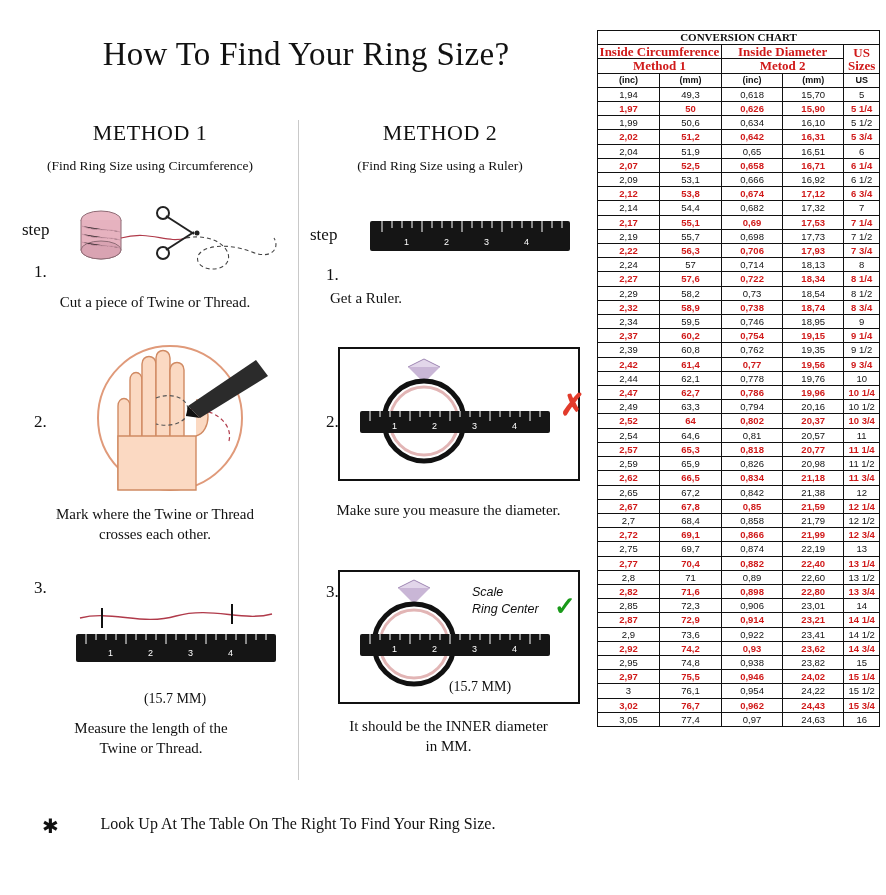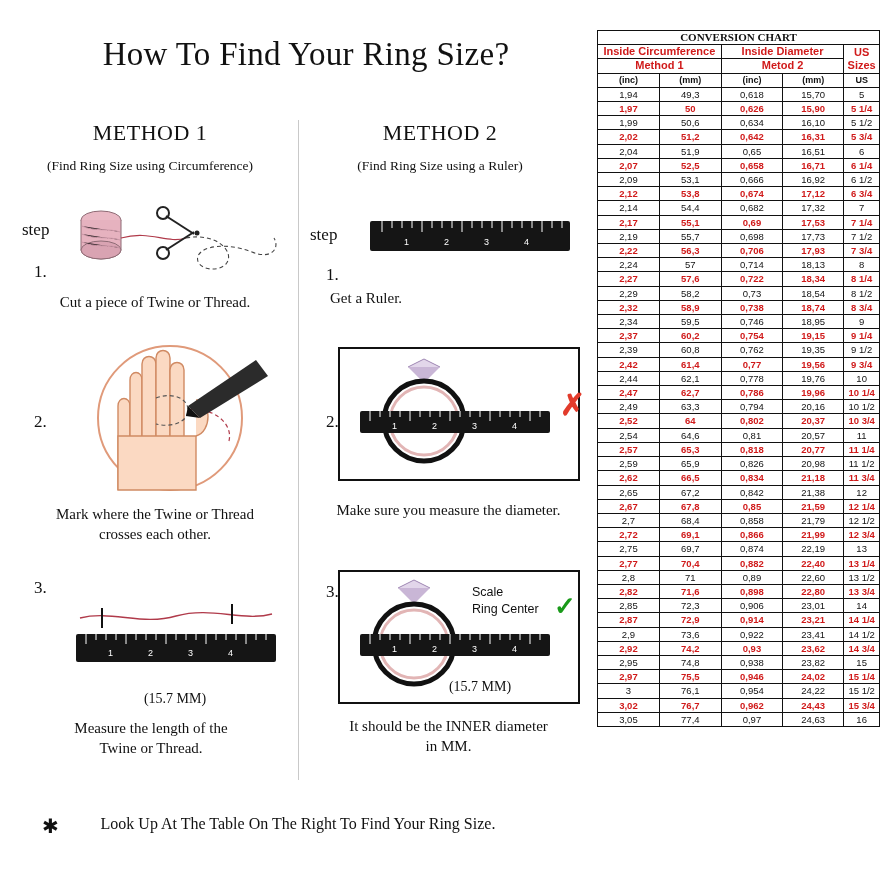--- a/index.html
+++ b/index.html
@@ -30,21 +30,21 @@
   .hand{position:absolute;}
 
   .footer-note{position:absolute;left:0;top:815px;width:596px;text-align:center;font-size:16px;}
   .footer-star{position:absolute;left:42px;top:814px;font-size:20px;}
 
   
   .tablewrap{position:absolute;left:597px;top:30px;width:283px;}
   table.conv{border-collapse:collapse;width:283px;font-family:"Liberation Sans",sans-serif;font-size:9.5px;}
   table.conv td,table.conv th{border:1px solid #111;text-align:center;padding:0;height:13.2px;line-height:13.2px;}
   .hdr-title{font-family:"Liberation Serif",serif;font-size:11px;font-weight:bold;height:16px;line-height:16px;}
-  .hdr-red{color:#d01a1a;font-weight:bold;font-size:11px;}
+  .hdr-red{color:#d01a1a;font-weight:bold;font-size:13px;font-family:Liberation Serif, serif;}
   .hdr-unit{font-size:9px;}
   tr.red td{color:#d01a1a;font-weight:bold;}
   td.c0{width:62px;}
   td.c1{width:62px;margin-left:24px;}
   td.c2{width:62px;margin-left:8px;}
   td.c3{width:62px;}
   td.c4{width:35px;}
   .cross{color:#e23b2b;font-weight:bold;}
   .check{color:#1a9a1a;font-weight:bold;}
   .scaletxt{position:absolute;font-family:"Liberation Sans",sans-serif;font-size:12.5px;line-height:1.35;}
@@ -243,21 +243,21 @@
             <path d="M180 62 L180 68"></path>
           <path d="M190 62 L190 72"></path>
             <path d="M200 62 L200 68"></path>
         </g>
         <text x="52" y="80" fill="#fff" font-size="9" font-family="Liberation Sans, sans-serif">1</text>
         <text x="92" y="80" fill="#fff" font-size="9" font-family="Liberation Sans, sans-serif">2</text>
         <text x="132" y="80" fill="#fff" font-size="9" font-family="Liberation Sans, sans-serif">3</text>
         <text x="172" y="80" fill="#fff" font-size="9" font-family="Liberation Sans, sans-serif">4</text>
       </svg>
     </div>
-    <div class="scaletxt" style="left:472px;top:584px;white-space:pre-line;">Scale
+    <div class="scaletxt" style="left:472px;top:584px;white-space:pre-line;font-style:italic;">Scale
 Ring Center</div>
     <div style="position:absolute;left:554px;top:594px;font-size:26px;line-height:1;" class="check">✓</div>
     <div class="cap" style="left:400px;top:678px;width:160px;font-size:14px;">(15.7 MM)</div>
     <div class="cap" style="left:306px;top:716px;width:285px;"><span style="white-space:pre-line">It should be the INNER diameter
 in MM.</span></div>
 
     <div class="footer-star">✱</div>
     <div class="footer-note">Look Up  At The Table On The Right To Find Your Ring Size.</div>
   </div>
 

